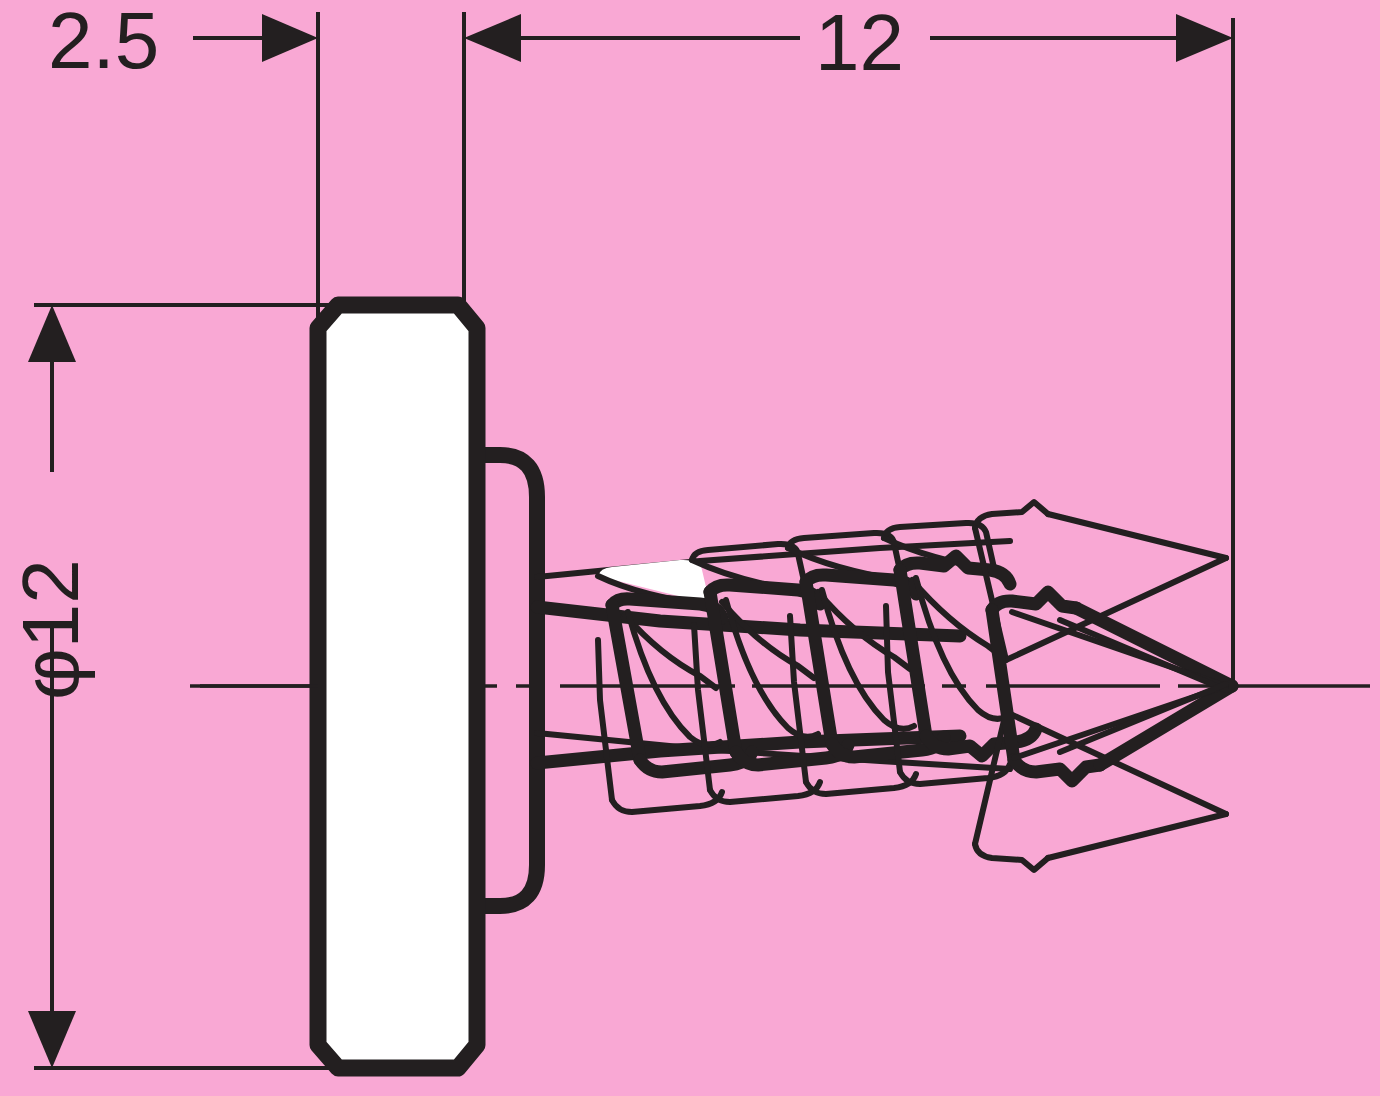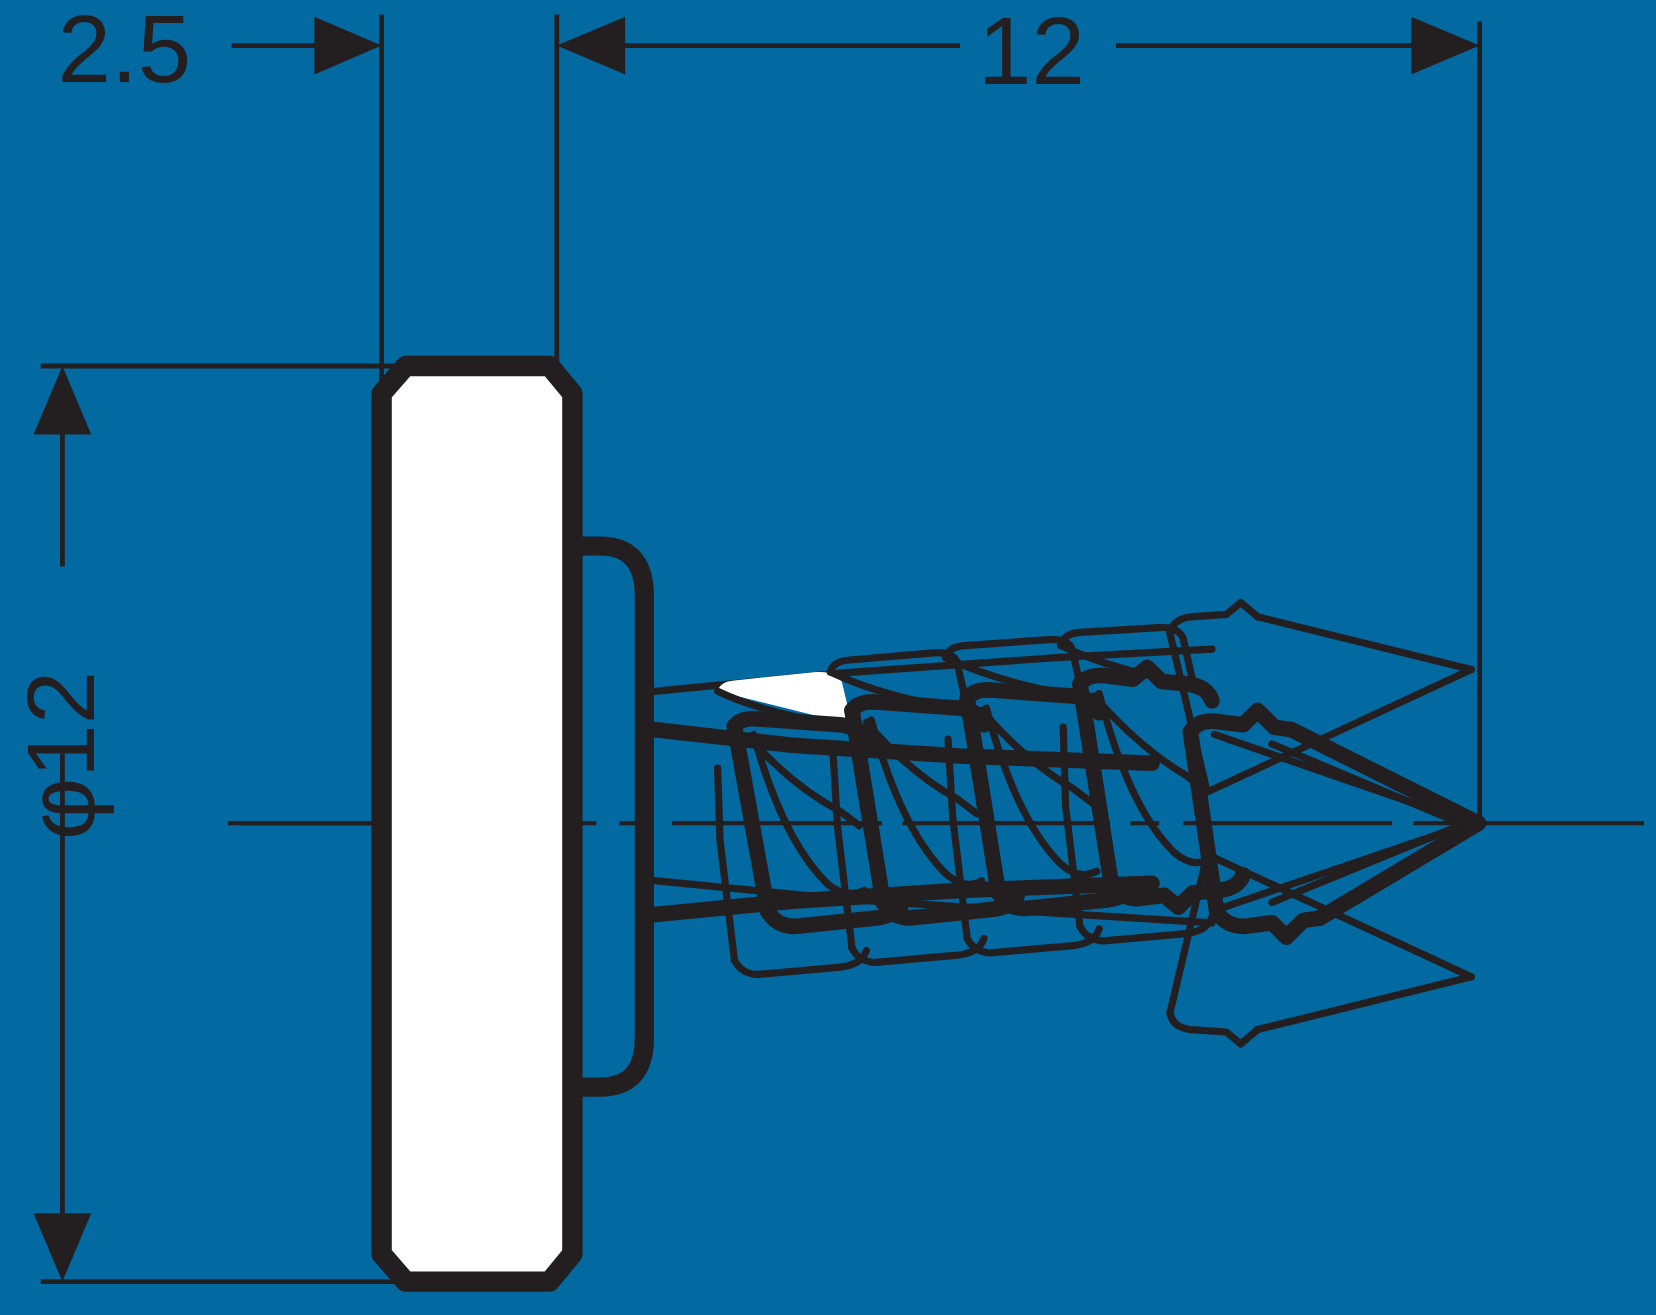--- a/index.html
+++ b/index.html
@@ -8,21 +8,21 @@
     padding: 0;
     background: #ffffff;
   }
   body {
     font-family: "Liberation Sans", sans-serif;
   }
   #drawing-root {
     position: relative;
     width: 1380px;
     height: 1096px;
-    background: #0369a1;
+    background: #f9a8d4;
     overflow: hidden;
   }
   #drawing-svg {
     display: block;
     width: 1380px;
     height: 1096px;
   }
   .dim-text {
     font-family: "Liberation Sans", sans-serif;
     font-size: 80px;

